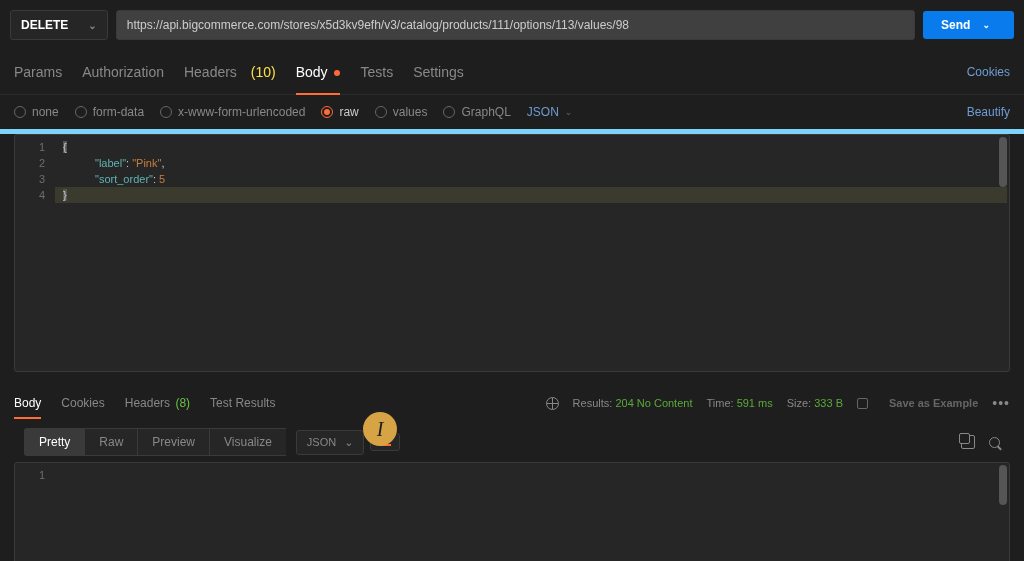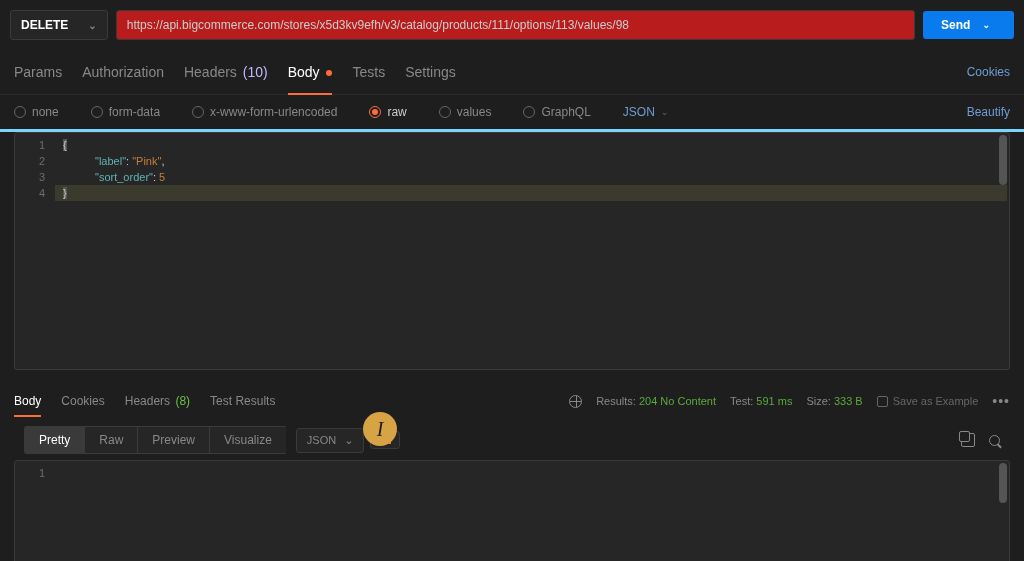--- a/index.html
+++ b/index.html
@@ -1,35 +1,35 @@
 <!DOCTYPE html>
 <html><head>
   <meta charset="utf-8">
   <style>
     * { margin: 0; padding: 0; box-sizing: border-box; font-family: -apple-system, BlinkMacSystemFont, 'Segoe UI', sans-serif; }
     body { background: #1e1e1e; color: #ccc; font-size: 12px; width: 1024px; height: 561px; overflow: hidden; }
     
     .url-bar { display: flex; align-items: center; gap: 8px; padding: 10px; }
     .method-select { background: #262626; border: 1px solid #3a3a3a; color: #fff; padding: 7px 10px; border-radius: 3px; display: flex; align-items: center; gap: 20px; font-size: 12px; font-weight: 600; cursor: pointer; }
     .method-select .chev { font-size: 10px; color: #888; }
-    .url-input-wrap { flex: 1; background: #b91c1c; border: 1px solid #3a3a3a; border-radius: 3px; padding: 7px 10px; }
+    .url-input-wrap { flex: 1; background: #404040; border: 1px solid #3a3a3a; border-radius: 3px; padding: 7px 10px; }
     .url-input { background: transparent; border: none; color: #ccc; width: 100%; font-size: 12px; outline: none; }
     .send-btn { background: #097BED; color: #fff; border: none; padding: 7px 24px 7px 18px; border-radius: 3px; font-size: 12px; font-weight: 600; cursor: pointer; display: flex; align-items: center; gap: 12px; }
     .send-btn .chev { font-size: 9px; }
 
     .req-tabs { display: flex; align-items: center; padding: 8px 14px; gap: 20px; border-bottom: 1px solid #2a2a2a; }
     .req-tab { color: #888; cursor: pointer; padding: 6px 0; position: relative; font-size: 14px; }
     .req-tab.active { color: #fff; }
     .req-tab.active::after { content: ''; position: absolute; bottom: -9px; left: 0; right: 0; height: 2px; background: #ff6c37; }
-    .req-tab .count { color: #c4b5fd; margin-left: 2px; }
+    .req-tab .count { color: #fde047; margin-left: 10px; }
     .req-tab .dot { display: inline-block; width: 6px; height: 6px; background: #ff6c37; border-radius: 50%; margin-left: 3px; vertical-align: middle; }
     .spacer { flex: 1; }
     .link-blue { color: #6e9cd3; cursor: pointer; font-size: 12px; }
 
-    .body-type-row { display: flex; align-items: center; gap: 32px; padding: 10px 14px; border-bottom: 3px solid #7dd3fc; }
+    .body-type-row { display: flex; align-items: center; gap: 16px; padding: 10px 14px; border-bottom: 5px solid #7dd3fc; }
     .radio-opt { display: flex; align-items: center; gap: 6px; color: #888; cursor: pointer; font-size: 12px; }
     .radio-circle { width: 12px; height: 12px; border: 1.5px solid #666; border-radius: 50%; display: flex; align-items: center; justify-content: center; }
     .radio-opt.active .radio-circle { border-color: #ff6c37; }
     .radio-opt.active .radio-circle::after { content: ''; width: 6px; height: 6px; background: #ff6c37; border-radius: 50%; }
     .radio-opt.active { color: #ccc; }
     .json-sel { color: #6e9cd3; cursor: pointer; font-size: 12px; display: flex; align-items: center; gap: 6px; }
     .json-sel .chev { font-size: 9px; color: #666; }
 
     .editor-container { padding: 0 14px; }
     .editor { background: #262626; border: 1px solid #3a3a3a; border-radius: 3px; height: 238px; position: relative; overflow: hidden; font-family: 'Consolas', 'Monaco', monospace; font-size: 11px; }
@@ -47,21 +47,21 @@
     .scroll-thumb { position: absolute; right: 2px; top: 2px; width: 8px; height: 50px; background: #555; border-radius: 4px; }
 
     .response-section { margin-top: 12px; }
     .res-tabs { display: flex; align-items: center; padding: 8px 14px; gap: 20px; }
     .res-tab { color: #888; cursor: pointer; padding: 4px 0; position: relative; font-size: 12px; }
     .res-tab.active { color: #fff; }
     .res-tab.active::after { content: ''; position: absolute; bottom: -5px; left: 0; right: 0; height: 2px; background: #ff6c37; }
     .res-tab .count { color: #6bbf47; margin-left: 2px; }
     .status-info { display: flex; align-items: center; gap: 14px; color: #888; font-size: 11px; }
     .status-green { color: #5aaa3a; }
-    .save-ex { color: #666; display: flex; align-items: center; gap: 5px; cursor: pointer; }
+    .save-ex { color: #666; display: flex; align-items: center; gap: 21px; cursor: pointer; font-weight: bold; }
     .dots { color: #888; font-size: 14px; cursor: pointer; letter-spacing: 1px; }
     .globe-icon { width: 13px; height: 13px; border: 1px solid #888; border-radius: 50%; position: relative; }
     .globe-icon::before { content: ''; position: absolute; left: 50%; top: 0; bottom: 0; width: 1px; background: #888; }
     .globe-icon::after { content: ''; position: absolute; top: 50%; left: 0; right: 0; height: 1px; background: #888; }
 
     .view-tabs { display: flex; align-items: center; padding: 6px 24px; gap: 0; }
     .view-tab { padding: 6px 14px; color: #888; cursor: pointer; background: #262626; border: 1px solid #3a3a3a; font-size: 12px; border-right: none; }
     .view-tab:first-child { border-radius: 3px 0 0 3px; }
     .view-tab:last-of-type { border-radius: 0 3px 3px 0; border-right: 1px solid #3a3a3a; }
     .view-tab.active { background: #3a3a3a; color: #fff; }
@@ -177,21 +177,21 @@
     <div class="res-tab">Cookies</div>
     <div class="res-tab">
       <span>Headers</span>
       <span class="count">(8)</span>
     </div>
     <div class="res-tab">Test Results</div>
     <div class="spacer"></div>
     <div class="status-info">
       <span class="globe-icon"></span>
       <span><span>Results:</span> <span class="status-green">204 No Content</span></span>
-      <span><span>Test:</span> <span class="status-green">591 ms</span></span>
+      <span><span>Time:</span> <span class="status-green">591 ms</span></span>
       <span><span>Size:</span> <span class="status-green">333 B</span></span>
       <span class="save-ex">
         <span style="width:11px;height:11px;border:1px solid #666;border-radius:2px;display:inline-block"></span>
         <span>Save as Example</span>
       </span>
       <span class="dots">•••</span>
     </div>
   </div>
 
   <div class="view-tabs">

